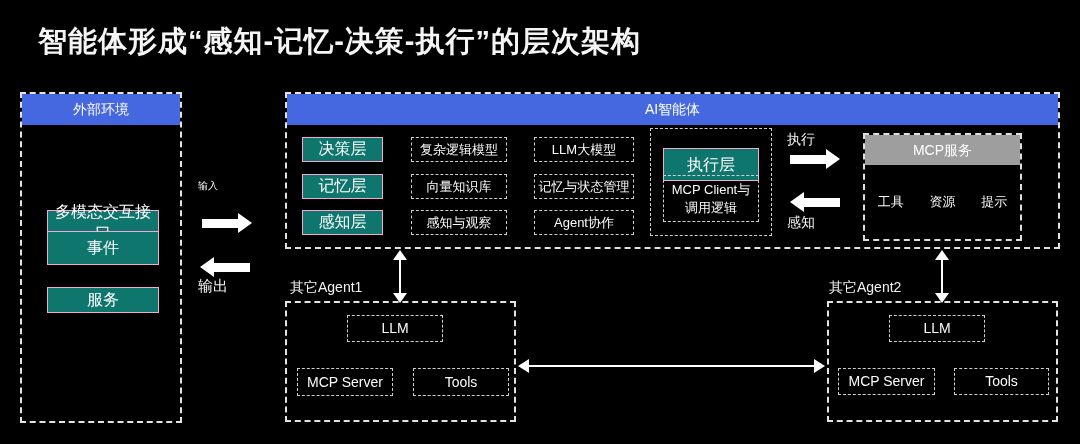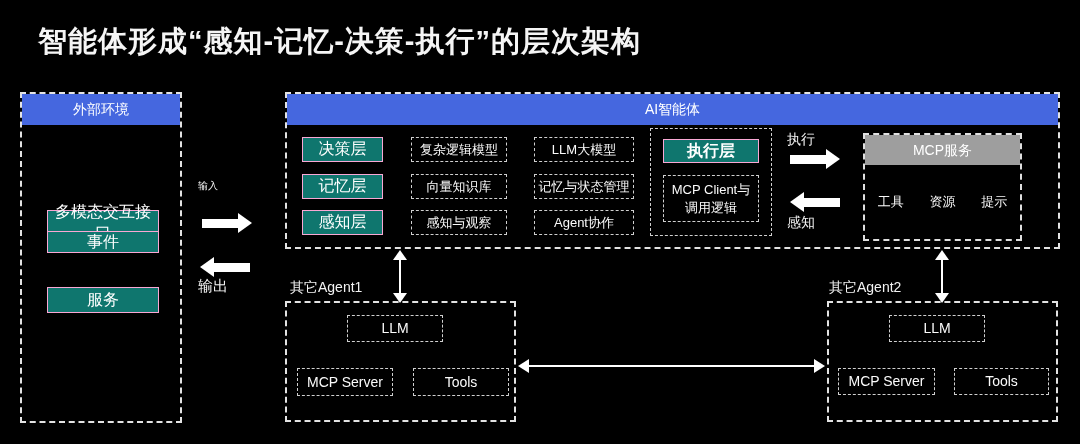--- a/index.html
+++ b/index.html
@@ -55,21 +55,21 @@
 </head>
 <body>
 
 <div class="stage">
 
   <div class="abs title">智能体形成“感知-记忆-决策-执行”的层次架构</div>
 
   <div class="abs outer-box" style="left:20px; top:92px; width:162px; height:331px;">
     <div class="blue-header">外部环境</div>
     <div class="chip" style="left:25px; top:80px; width:112px; height:26px;margin-top:36px;">多模态交互接口</div>
-    <div class="chip" style="left:25px; top:137px; width:112px; height:22px;">事件</div>
+    <div class="chip" style="left:25px; top:137px; width:112px; height:34px;">事件</div>
     <div class="chip" style="left:25px; top:193px; width:112px; height:26px;">服务</div>
   </div>
 
   <div class="abs lbl" style="left:198px; top:179px; width:58px; font-size:10px;">输入</div>
   <div class="abs barrow" style="left:202px; top:213px; width:50px; height:20px;">
     <div class="shaft"></div>
     <div class="head-r"></div>
   </div>
   <div class="abs barrow" style="left:200px; top:257px; width:50px; height:20px;">
     <div class="head-l"></div>
@@ -86,21 +86,21 @@
 
     <div class="inner-box" style="left:124px; top:43px; width:96px; height:25px;">复杂逻辑模型</div>
     <div class="inner-box" style="left:124px; top:80px; width:96px; height:25px;">向量知识库</div>
     <div class="inner-box" style="left:247px; top:43px; width:100px; height:25px;">LLM大模型</div>
 
     <div class="inner-box" style="left:124px; top:116px; width:96px; height:25px;">感知与观察</div>
     <div class="inner-box" style="left:247px; top:80px; width:100px; height:25px;">记忆与状态管理</div>
     <div class="inner-box" style="left:247px; top:116px; width:100px; height:25px;">Agent协作</div>
 
     <div class="inner-box" style="left:363px; top:34px; width:122px; height:108px; justify-content:flex-start;">
-      <div class="chip" style="left:12px; top:10px; width:96px; height:24px;font-weight:bold;">执行层</div>
+      <div class="chip" style="left:12px; top:19px; width:96px; height:33px;">执行层</div>
       <div class="inner-box" style="left:12px; top:46px; width:96px; height:47px;">
         <span>MCP Client与</span>
         <span>调用逻辑</span>
       </div>
     </div>
 
     <div class="abs lbl" style="left:500px; top:37px; width:64px;">执行</div>
     <div class="abs barrow" style="left:503px; top:55px; width:50px; height:20px;">
       <div class="shaft"></div>
       <div class="head-r"></div>

